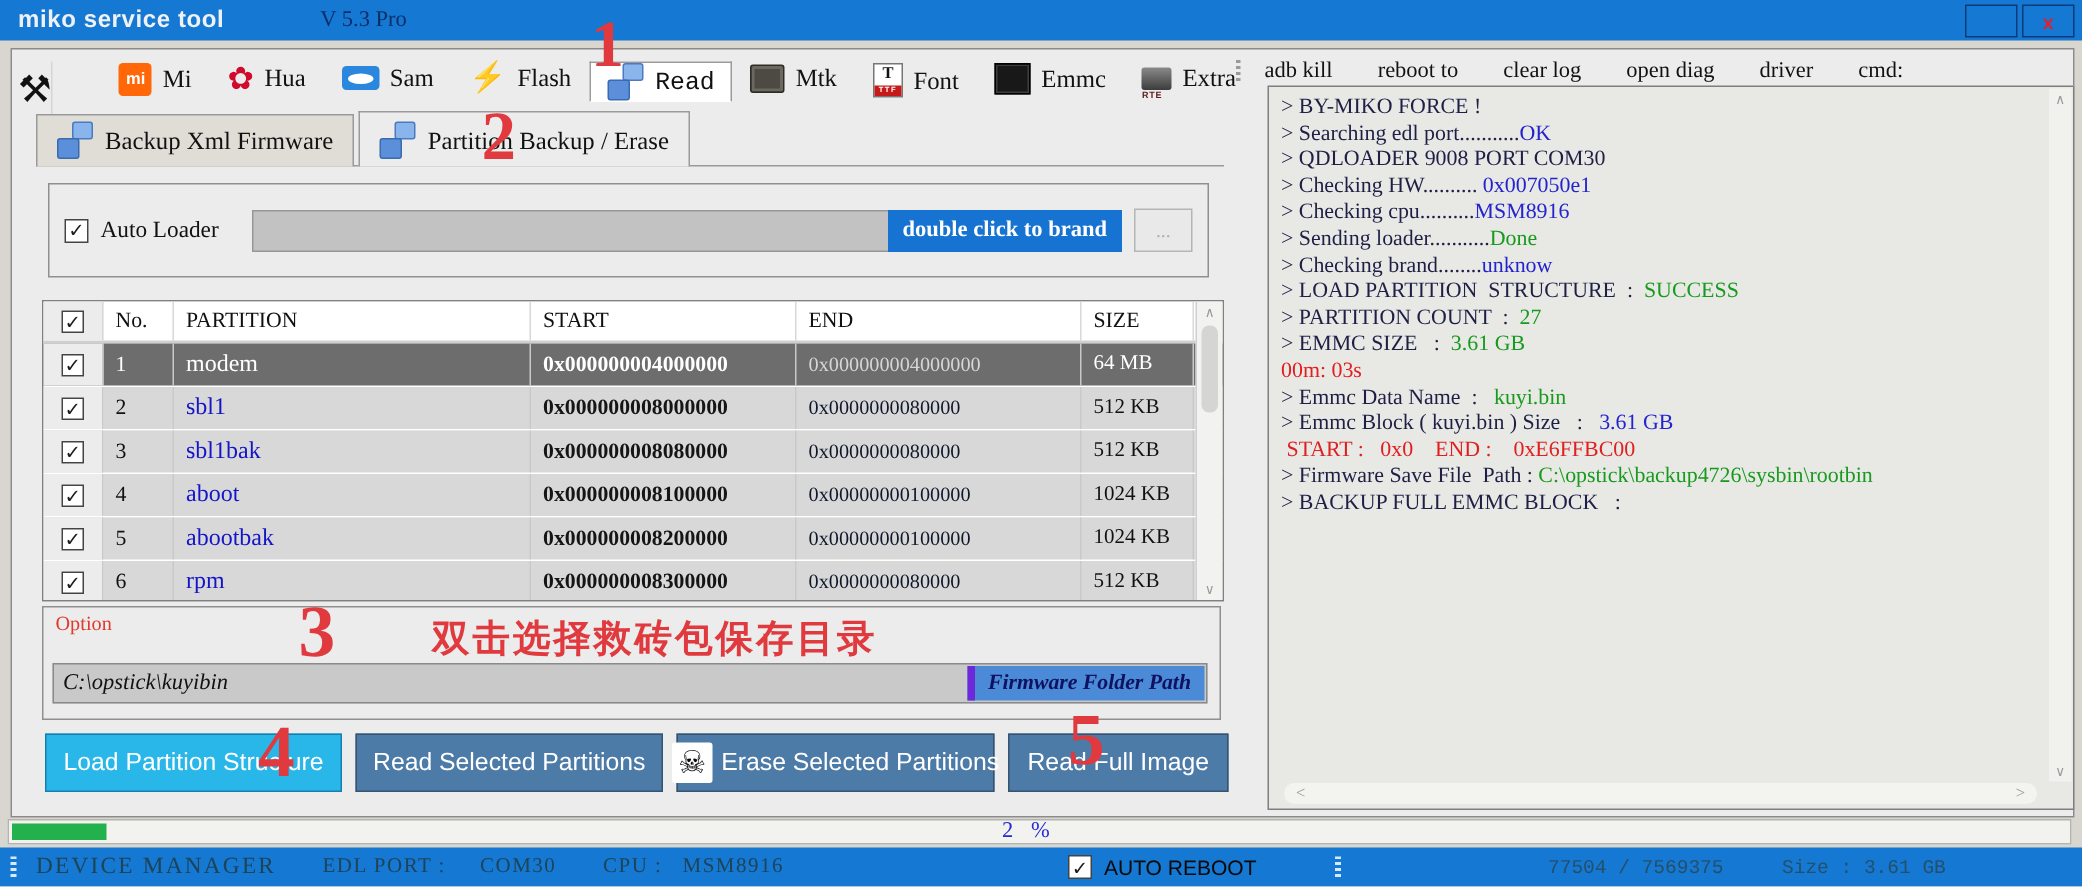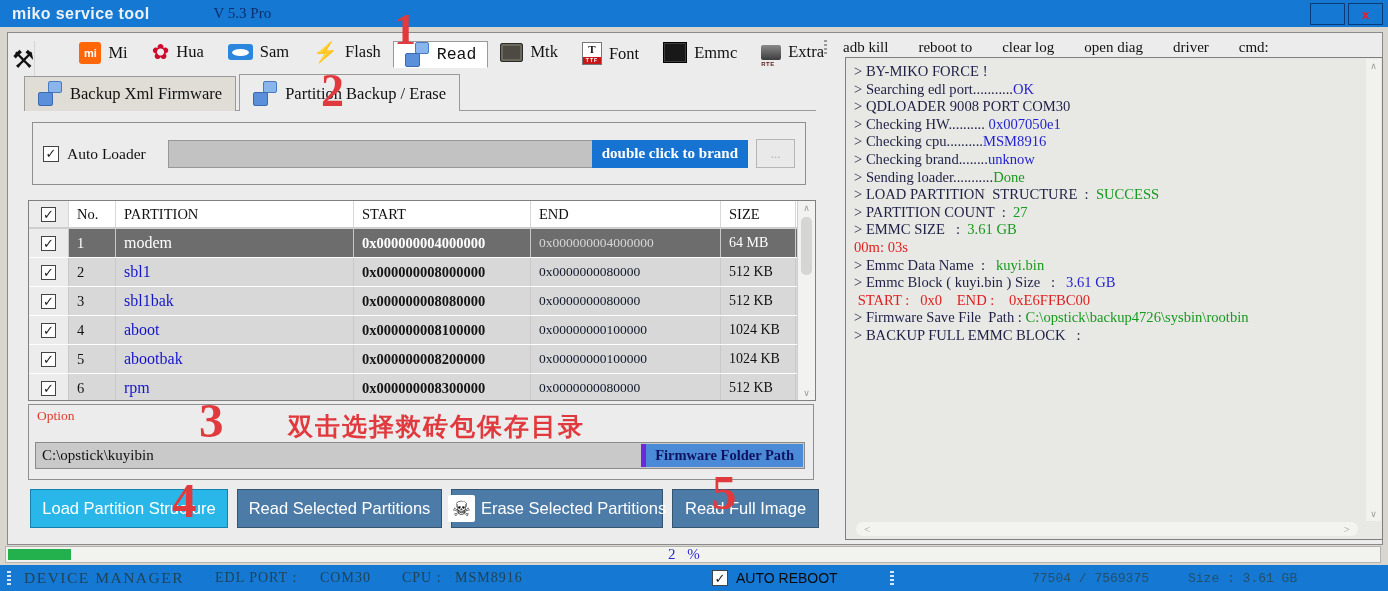--- a/index.html
+++ b/index.html
@@ -68,21 +68,21 @@
   .trow.selected .start{color:#fff;}
   .trow.selected .end{color:#d6d6d6;}
   .ptable .cbx{width:15px;height:15px;}
   .tbl-scroll{position:absolute;right:0;top:0;bottom:0;width:17px;background:#f2f2f0;border-left:1px solid #d0d0d0;display:flex;flex-direction:column;align-items:center;}
   .scr-arrow{color:#9a9a9a;font-size:9px;line-height:14px;height:14px;}
   .scr-thumb{width:11px;height:58px;background:#d5d5d3;border-radius:5px;margin-top:2px;}
   .tbl-scroll .scr-bottom{margin-top:auto;}
   
   .opt-group{position:absolute;left:28px;top:404px;width:784px;height:74px;border:1px solid #8f8f8f;background:#ececec;}
   .opt-label{position:absolute;left:8px;top:3px;color:#e0392e;font-size:13.5px;}
-  .path-field{position:absolute;left:6px;right:8px;top:37px;height:27px;background:#c9c9c9;border:1px solid #8a8a8a;display:flex;align-items:center;padding-left:6px;box-sizing:border-box;font-size:15px;color:#111;}
+  .path-field{position:absolute;left:6px;right:8px;top:37px;height:27px;background:#c9c9c9;border:1px solid #8a8a8a;display:flex;align-items:center;padding-left:6px;box-sizing:border-box;font-size:15px;color:#111;font-style:italic;}
   .folder-btn{position:absolute;right:1px;top:1px;bottom:1px;background:#4a8ad6;border-left:5px solid #6d28d9;color:#0e1260;font-weight:bold;font-size:14.5px;display:flex;align-items:center;padding:0 9px;}
   
   .actions{position:absolute;left:30px;top:489px;width:784px;display:flex;gap:9px;}
   .abtn{height:39px;display:flex;align-items:center;justify-content:center;gap:6px;color:#fff;font-family:"Liberation Sans",sans-serif;font-size:16.5px;border:1px solid #2c3e50;box-sizing:border-box;white-space:nowrap;padding:0 12px;}
   .abtn.cyan{background:#29b7ea;border-color:#1480ad;width:198px;flex:none;}
   .abtn.steel{background:#4d7ba8;border-color:#36536f;}
   .abtn:nth-child(2){width:205px;flex:none;}
   .abtn:nth-child(3){width:212px;flex:none;}
   .abtn:nth-child(4){flex:1;}
   .skull-icon{width:27px;height:27px;background:#fff;color:#0a0a0a;display:flex;align-items:center;justify-content:center;font-size:21px;border-radius:2px;flex:none;}
@@ -342,22 +342,22 @@
     </span>
 </div>
 
 <div class="logbox">
   <div class="loglines" id="loglines">
       <div class="log-line"><span class="c-default">&gt; BY-MIKO FORCE !</span></div>
       <div class="log-line"><span class="c-default">&gt; Searching edl port...........</span><span class="c-blue">OK</span></div>
       <div class="log-line"><span class="c-default">&gt; QDLOADER 9008 PORT COM30</span></div>
       <div class="log-line"><span class="c-default">&gt; Checking HW.......... </span><span class="c-blue">0x007050e1</span></div>
       <div class="log-line"><span class="c-default">&gt; Checking cpu..........</span><span class="c-blue">MSM8916</span></div>
+      <div class="log-line"><span class="c-default">&gt; Sending loader...........</span><span class="c-green">Done</span></div>
       <div class="log-line"><span class="c-default">&gt; Checking brand........</span><span class="c-blue">unknow</span></div>
-      <div class="log-line"><span class="c-default">&gt; Sending loader...........</span><span class="c-green">Done</span></div>
       <div class="log-line"><span class="c-default">&gt; LOAD PARTITION  STRUCTURE  :  </span><span class="c-green">SUCCESS</span></div>
       <div class="log-line"><span class="c-default">&gt; PARTITION COUNT  :  </span><span class="c-green">27</span></div>
       <div class="log-line"><span class="c-default">&gt; EMMC SIZE   :  </span><span class="c-green">3.61 GB</span></div>
       <div class="log-line"><span class="c-red">00m: 03s</span></div>
       <div class="log-line"><span class="c-default">&gt; Emmc Data Name  :   </span><span class="c-green">kuyi.bin</span></div>
       <div class="log-line"><span class="c-default">&gt; Emmc Block ( kuyi.bin ) Size   :   </span><span class="c-blue">3.61 GB</span></div>
       <div class="log-line"><span class="c-red"> START :   0x0    END :    0xE6FFBC00</span></div>
       <div class="log-line"><span class="c-default">&gt; Firmware Save File  Path : </span><span class="c-green">C:\opstick\backup4726\sysbin\rootbin</span></div>
       <div class="log-line"><span class="c-default">&gt; BACKUP FULL EMMC BLOCK   :</span></div>
     </div>

